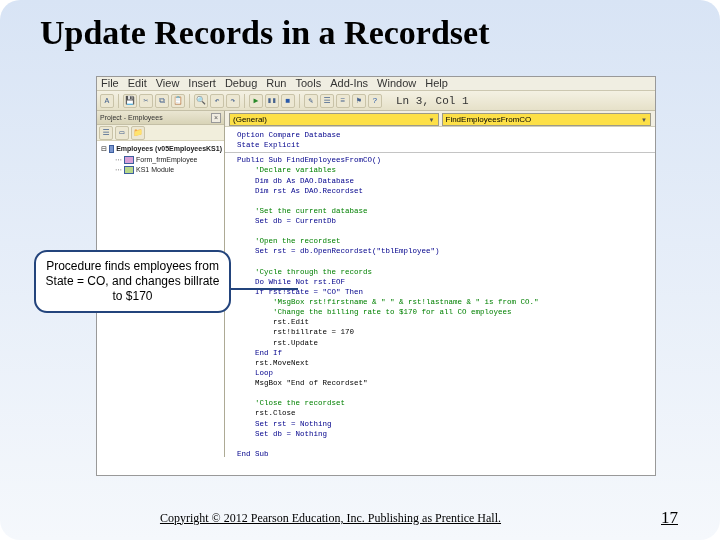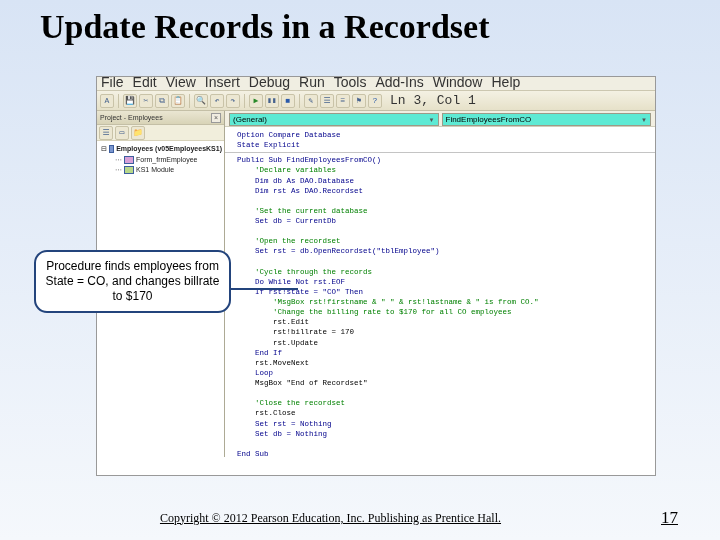--- a/index.html
+++ b/index.html
@@ -1,21 +1,22 @@
 <!DOCTYPE html>
 <html><head>
 <meta charset="utf-8">
 <style>
   * { box-sizing: border-box; margin: 0; padding: 0; }
   html, body { width: 720px; height: 540px; font-family: Arial, sans-serif; }
   .slide {
     width: 720px; height: 540px;
     background: linear-gradient(180deg, #d8e4f5 0%, #f5f8fc 100%);
     position: relative;
-    padding: 8px 30px 10px 30px;
+    padding: 14px 30px 10px 30px;
+    border-radius: 20px;
   }
   .slide-title {
     font-family: "Times New Roman", serif;
     font-size: 34px;
     font-weight: bold;
     color: #000;
     margin-bottom: 10px;
     text-align: left;
     padding-left: 10px;
   }
@@ -35,44 +36,44 @@
     display: flex; align-items: center;
     padding: 0 3px;
     font-family: "Segoe UI", Arial, sans-serif;
     font-size: 8px;
     color: #333;
   }
   .titlebar .app-icon { width:10px;height:10px;background:#e34e26;border-radius:2px;margin-right:4px;display:inline-block; }
   .menubar {
     height: 14px;
     background: #f0eee2;
-    display: flex; align-items: flex-end;
+    display: flex; align-items: flex-start;
     gap: 9px;
     padding: 0 4px;
     font-family: "Segoe UI", Arial, sans-serif;
-    font-size: 14px; color: #333;
+    font-size: 11px; color: #333;
     border-bottom: 1px solid #ccc7b0;
   }
   .toolbar {
     height: 20px;
     background: linear-gradient(180deg, #f4f1e3 0%, #e6e1c9 100%);
     border-bottom: 1px solid #c4bfa6;
     display: flex; align-items: center; gap: 2px;
     padding: 0 3px;
   }
   .tbbtn {
     width: 14px; height: 14px;
     background: #ece7d2;
     border: 1px solid #c9c3a8;
     border-radius: 2px;
     display:flex;align-items:center;justify-content:center;
     font-size:8px;color:#46628e;
   }
   .tbsep { width:1px;height:14px;background:#c9c3a8;margin:0 2px; }
-  .status-text { font-size:13px;color:#333;margin-left:6px; }
+  .status-text { font-size:11px;color:#333;margin-left:12px; }
   .body-split {
     display:flex; height: calc(100% - 52px);
   }
   .project-pane {
     width: 128px;
     border-right: 1px solid #adaa95;
     background:#fff;
     display:flex;flex-direction:column;
   }
   .pane-header {
@@ -99,21 +100,21 @@
   .tree-indent { display:inline-block;width:12px; }
   .code-pane {
     flex:1; display:flex; flex-direction:column; background:#fff;
   }
   .code-dropdowns {
     height:16px; display:flex; gap:3px; padding:2px 4px;
     border-bottom:1px solid #d0cdba;background:#f2efe2;
   }
   .code-dd {
     flex:1; height:13px;
-    background:#5eead4;border:1px solid #9d9a88;
+    background:#fde047;border:1px solid #9d9a88;
     font-size:8px;color:#000;display:flex;align-items:center;justify-content:space-between;
     padding:0 3px;font-family:Arial,sans-serif;
   }
   .code-dd .arrow{font-size:6px;color:#555;}
   .code-area {
     flex:1; padding:3px 4px 3px 12px;
     font-family:"Courier New", monospace;
     font-size:7.5px; color:#000;
     line-height:1.35;
     white-space:pre;

